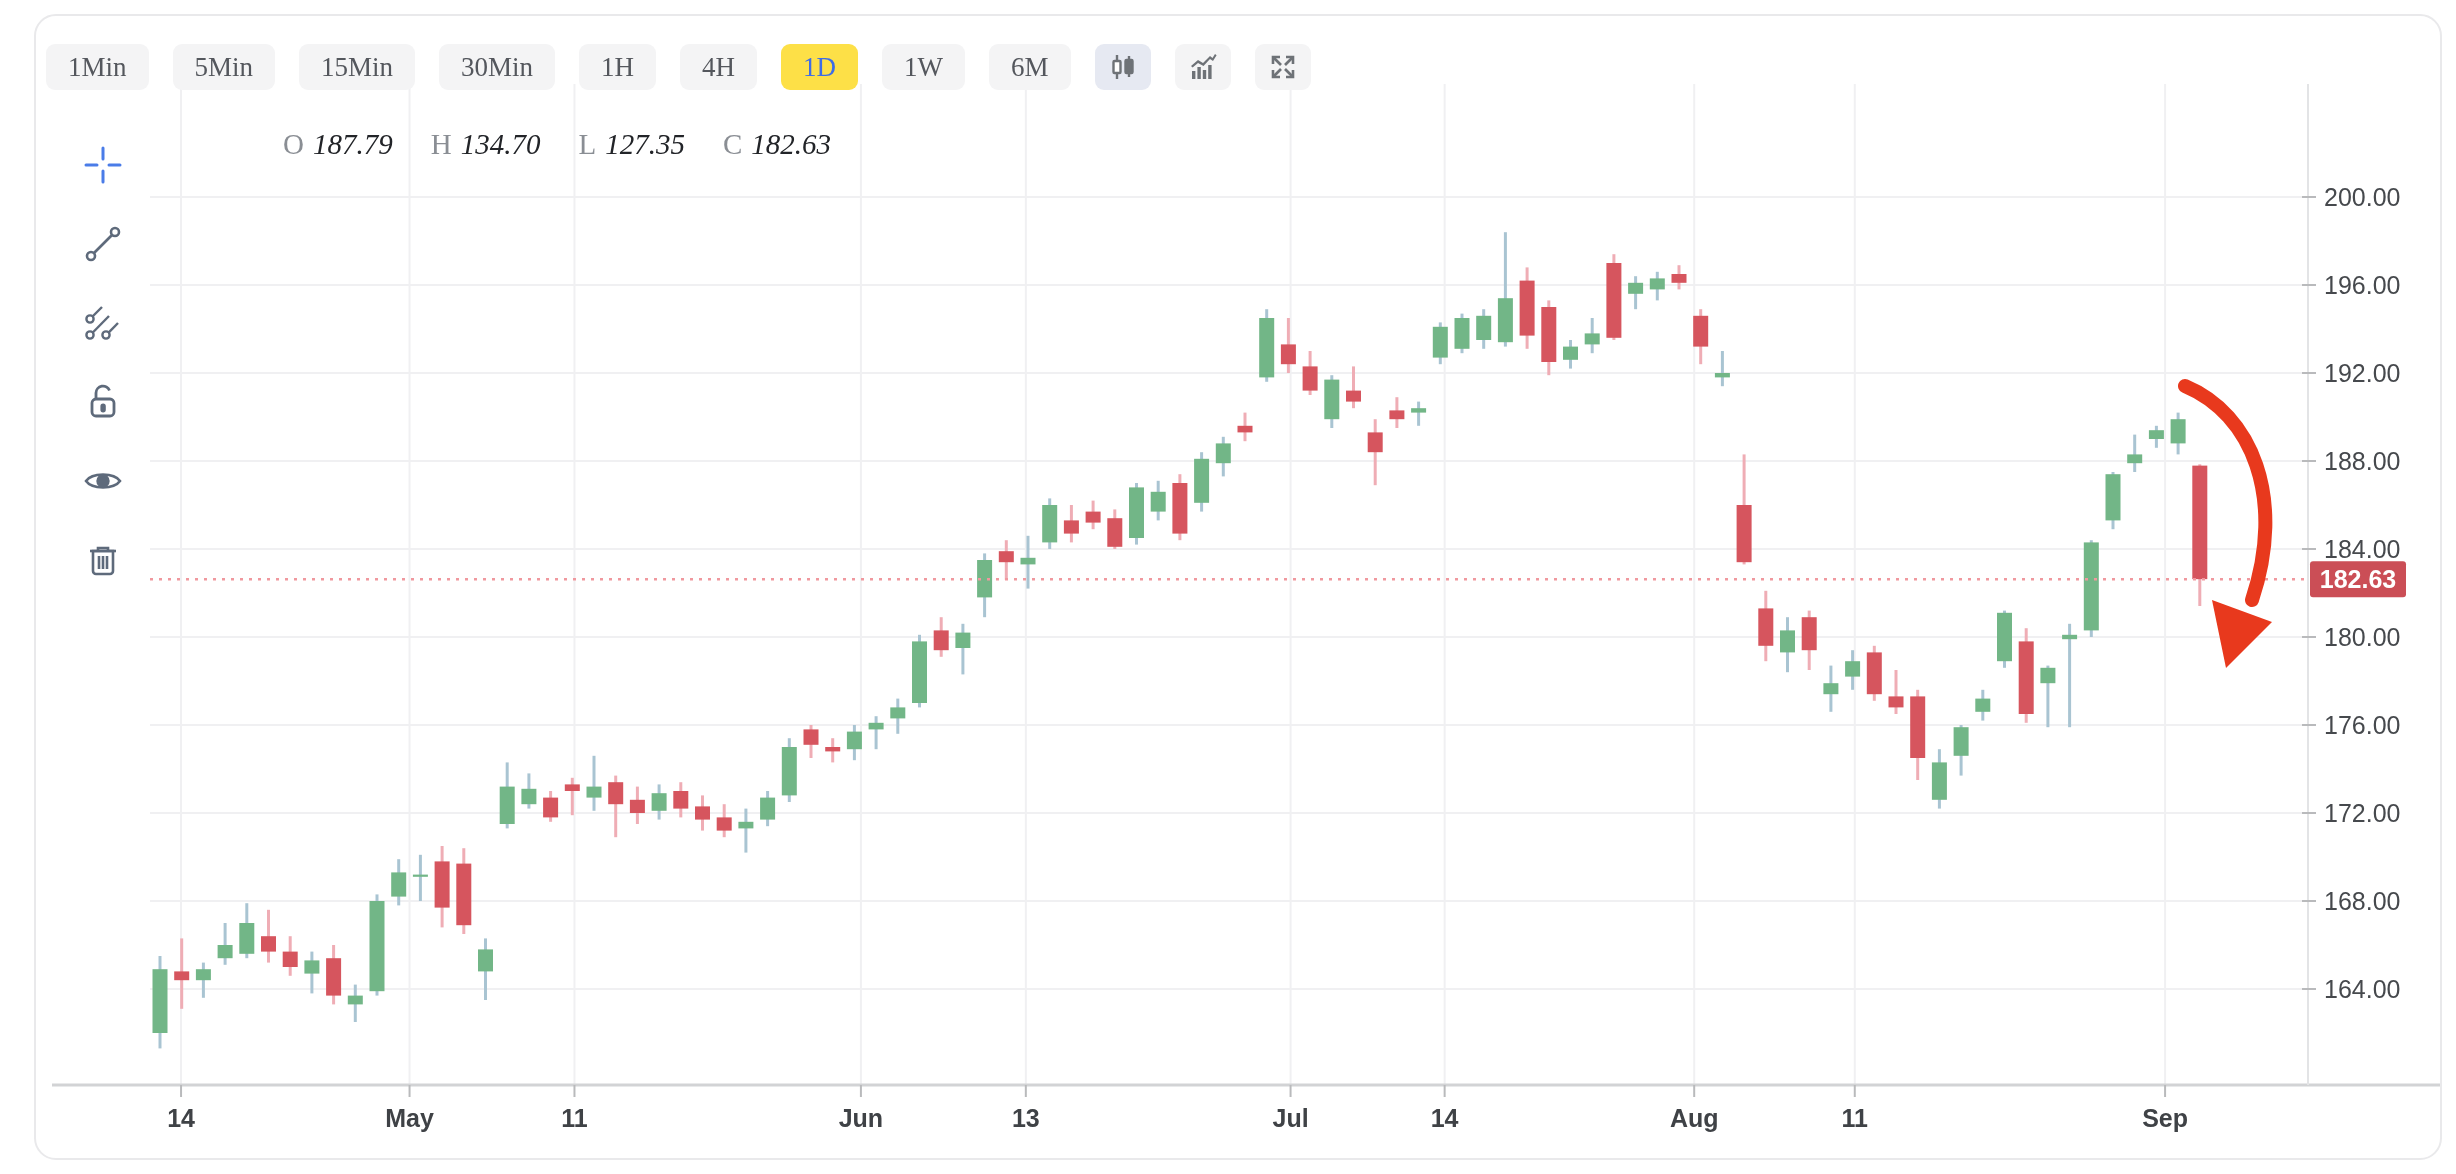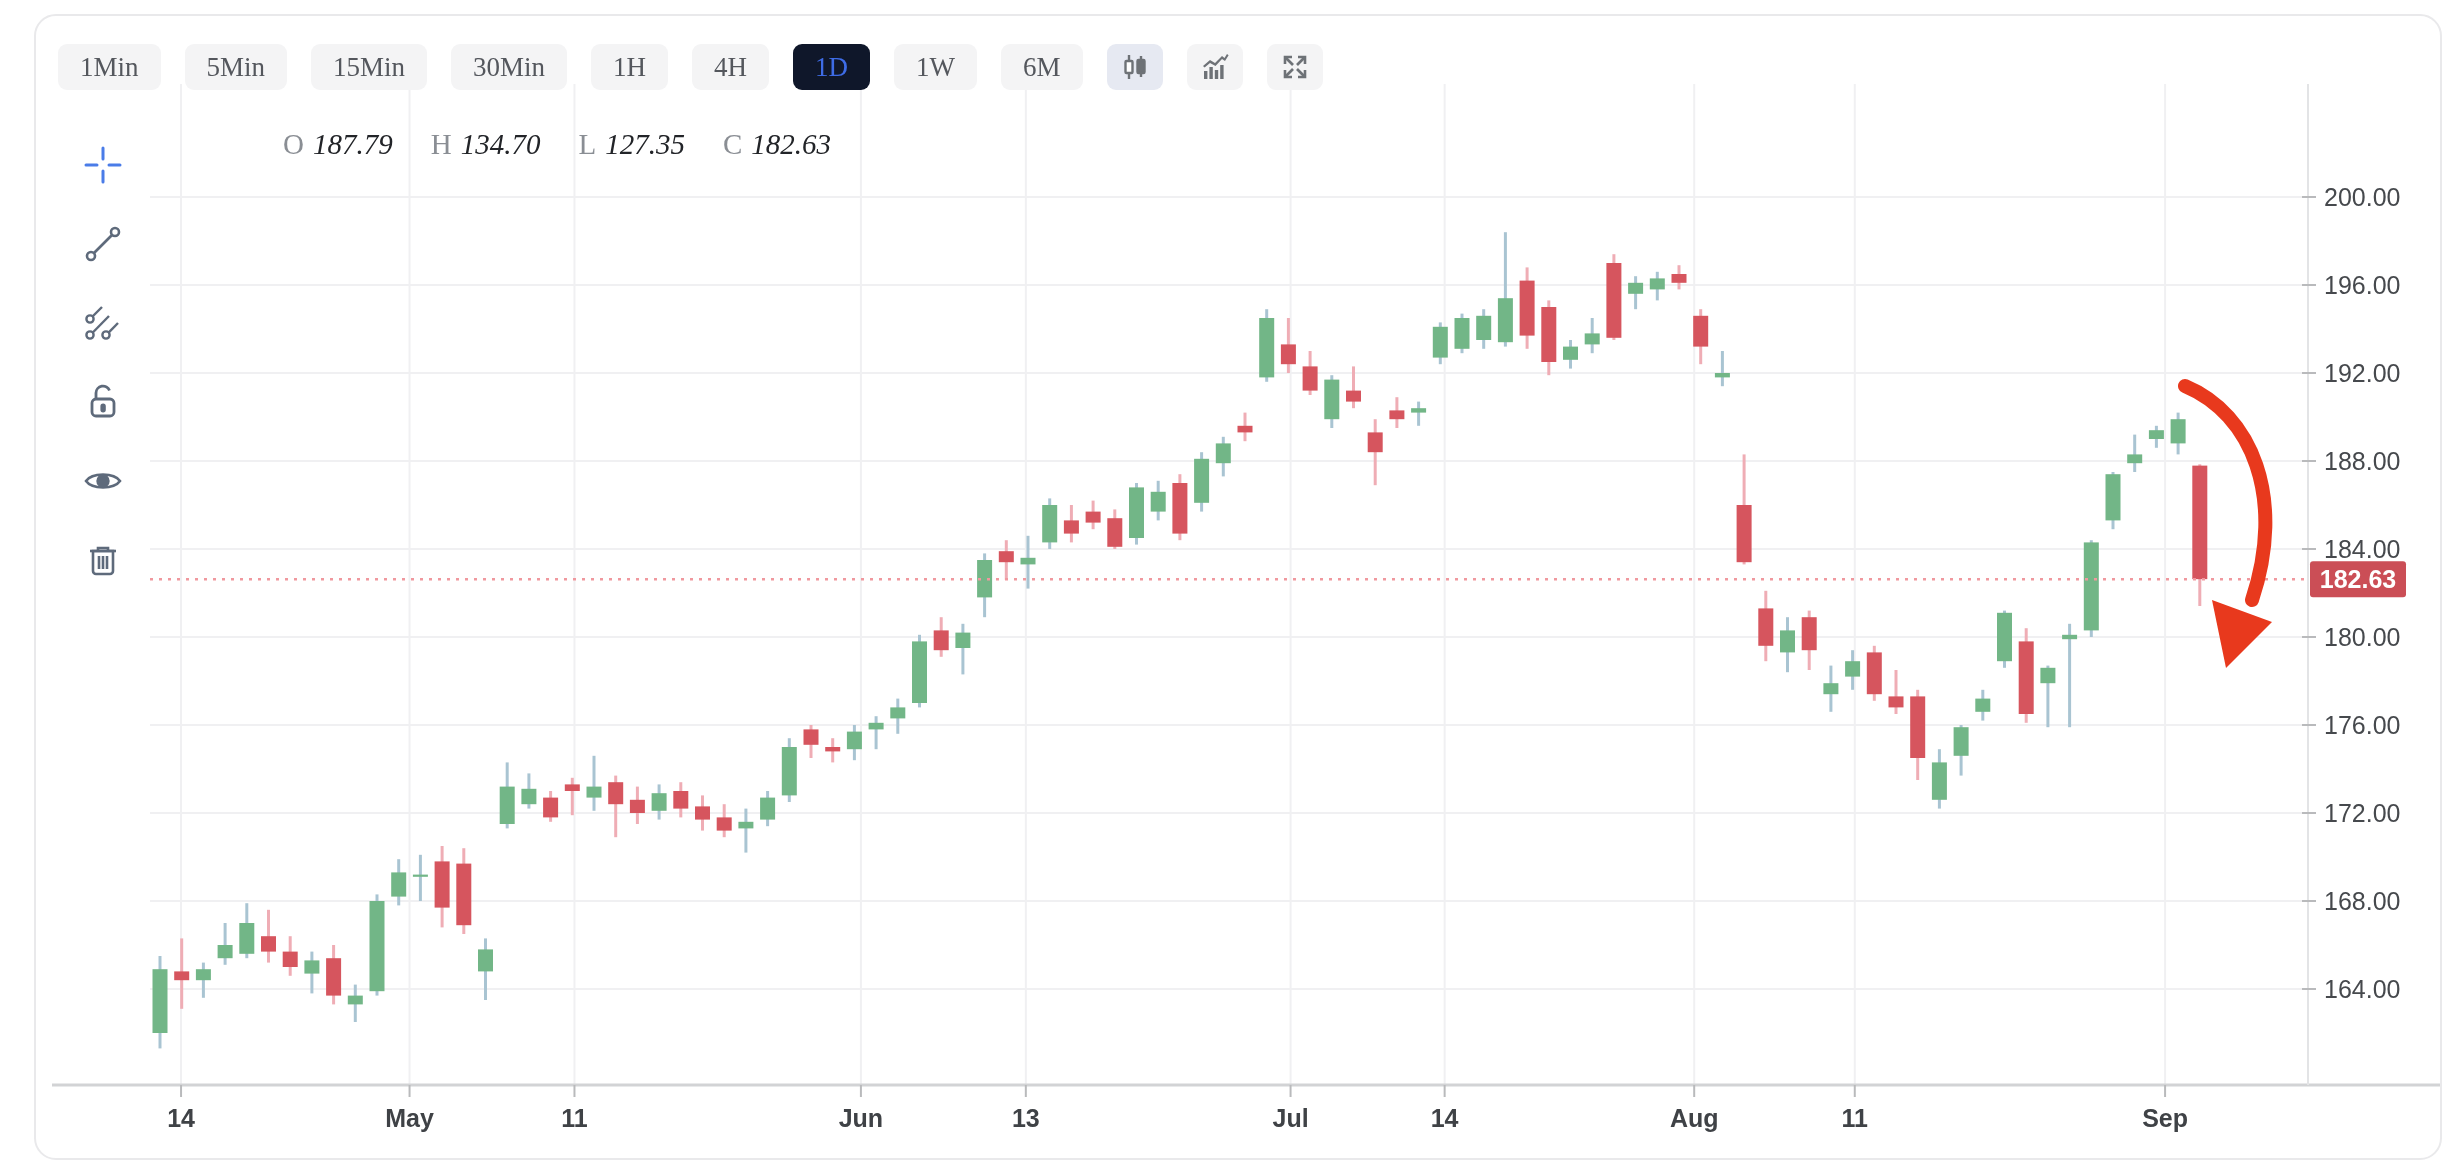--- a/index.html
+++ b/index.html
@@ -1,25 +1,25 @@
 <!DOCTYPE html>
 <html><head>
 <meta charset="utf-8">
 <style>
   * { margin:0; padding:0; box-sizing:border-box; }
   html,body { width:2456px; height:1174px; background:#ffffff; overflow:hidden;
               font-family:"Liberation Sans", sans-serif; }
   .card { position:absolute; left:34px; top:14px; width:2408px; height:1146px;
           background:#ffffff; border:2px solid #e9e9eb; border-radius:22px; }
   
-  .toolbar { position:absolute; left:58px; top:44px; display:flex; align-items:flex-start; gap:24px; }
+  .toolbar { position:absolute; left:46px; top:44px; display:flex; align-items:flex-start; gap:24px; }
   .tf-btn { height:46px; padding:0 22px; border:none; border-radius:9px; background:#f4f4f5;
             font-family:"Liberation Serif", serif; font-size:27px; color:#54575d; cursor:pointer;
             display:flex; align-items:center; }
-  .tf-btn.active { color:#3e6ce6; background:#0f172a; }
+  .tf-btn.active { color:#3e6ce6; background:#fde047; }
   .icon-btn { height:46px; width:56px; border:none; border-radius:9px; background:#f4f4f5;
               display:flex; align-items:center; justify-content:center; color:#6e7277; cursor:pointer; }
   .icon-btn.active { background:#e6e9f2; }
   .icon-btn svg { width:30px; height:30px; }
   
   .tool-rail { position:absolute; left:78px; top:142px; display:flex; flex-direction:column; gap:33px; }
   .tool-btn { width:50px; height:46px; border:none; background:transparent; color:#5e6a7b;
               display:flex; align-items:center; justify-content:center; cursor:pointer; }
   .tool-btn svg { width:42px; height:42px; }
   .tool-btn.active { color:#4a7ce8; }

